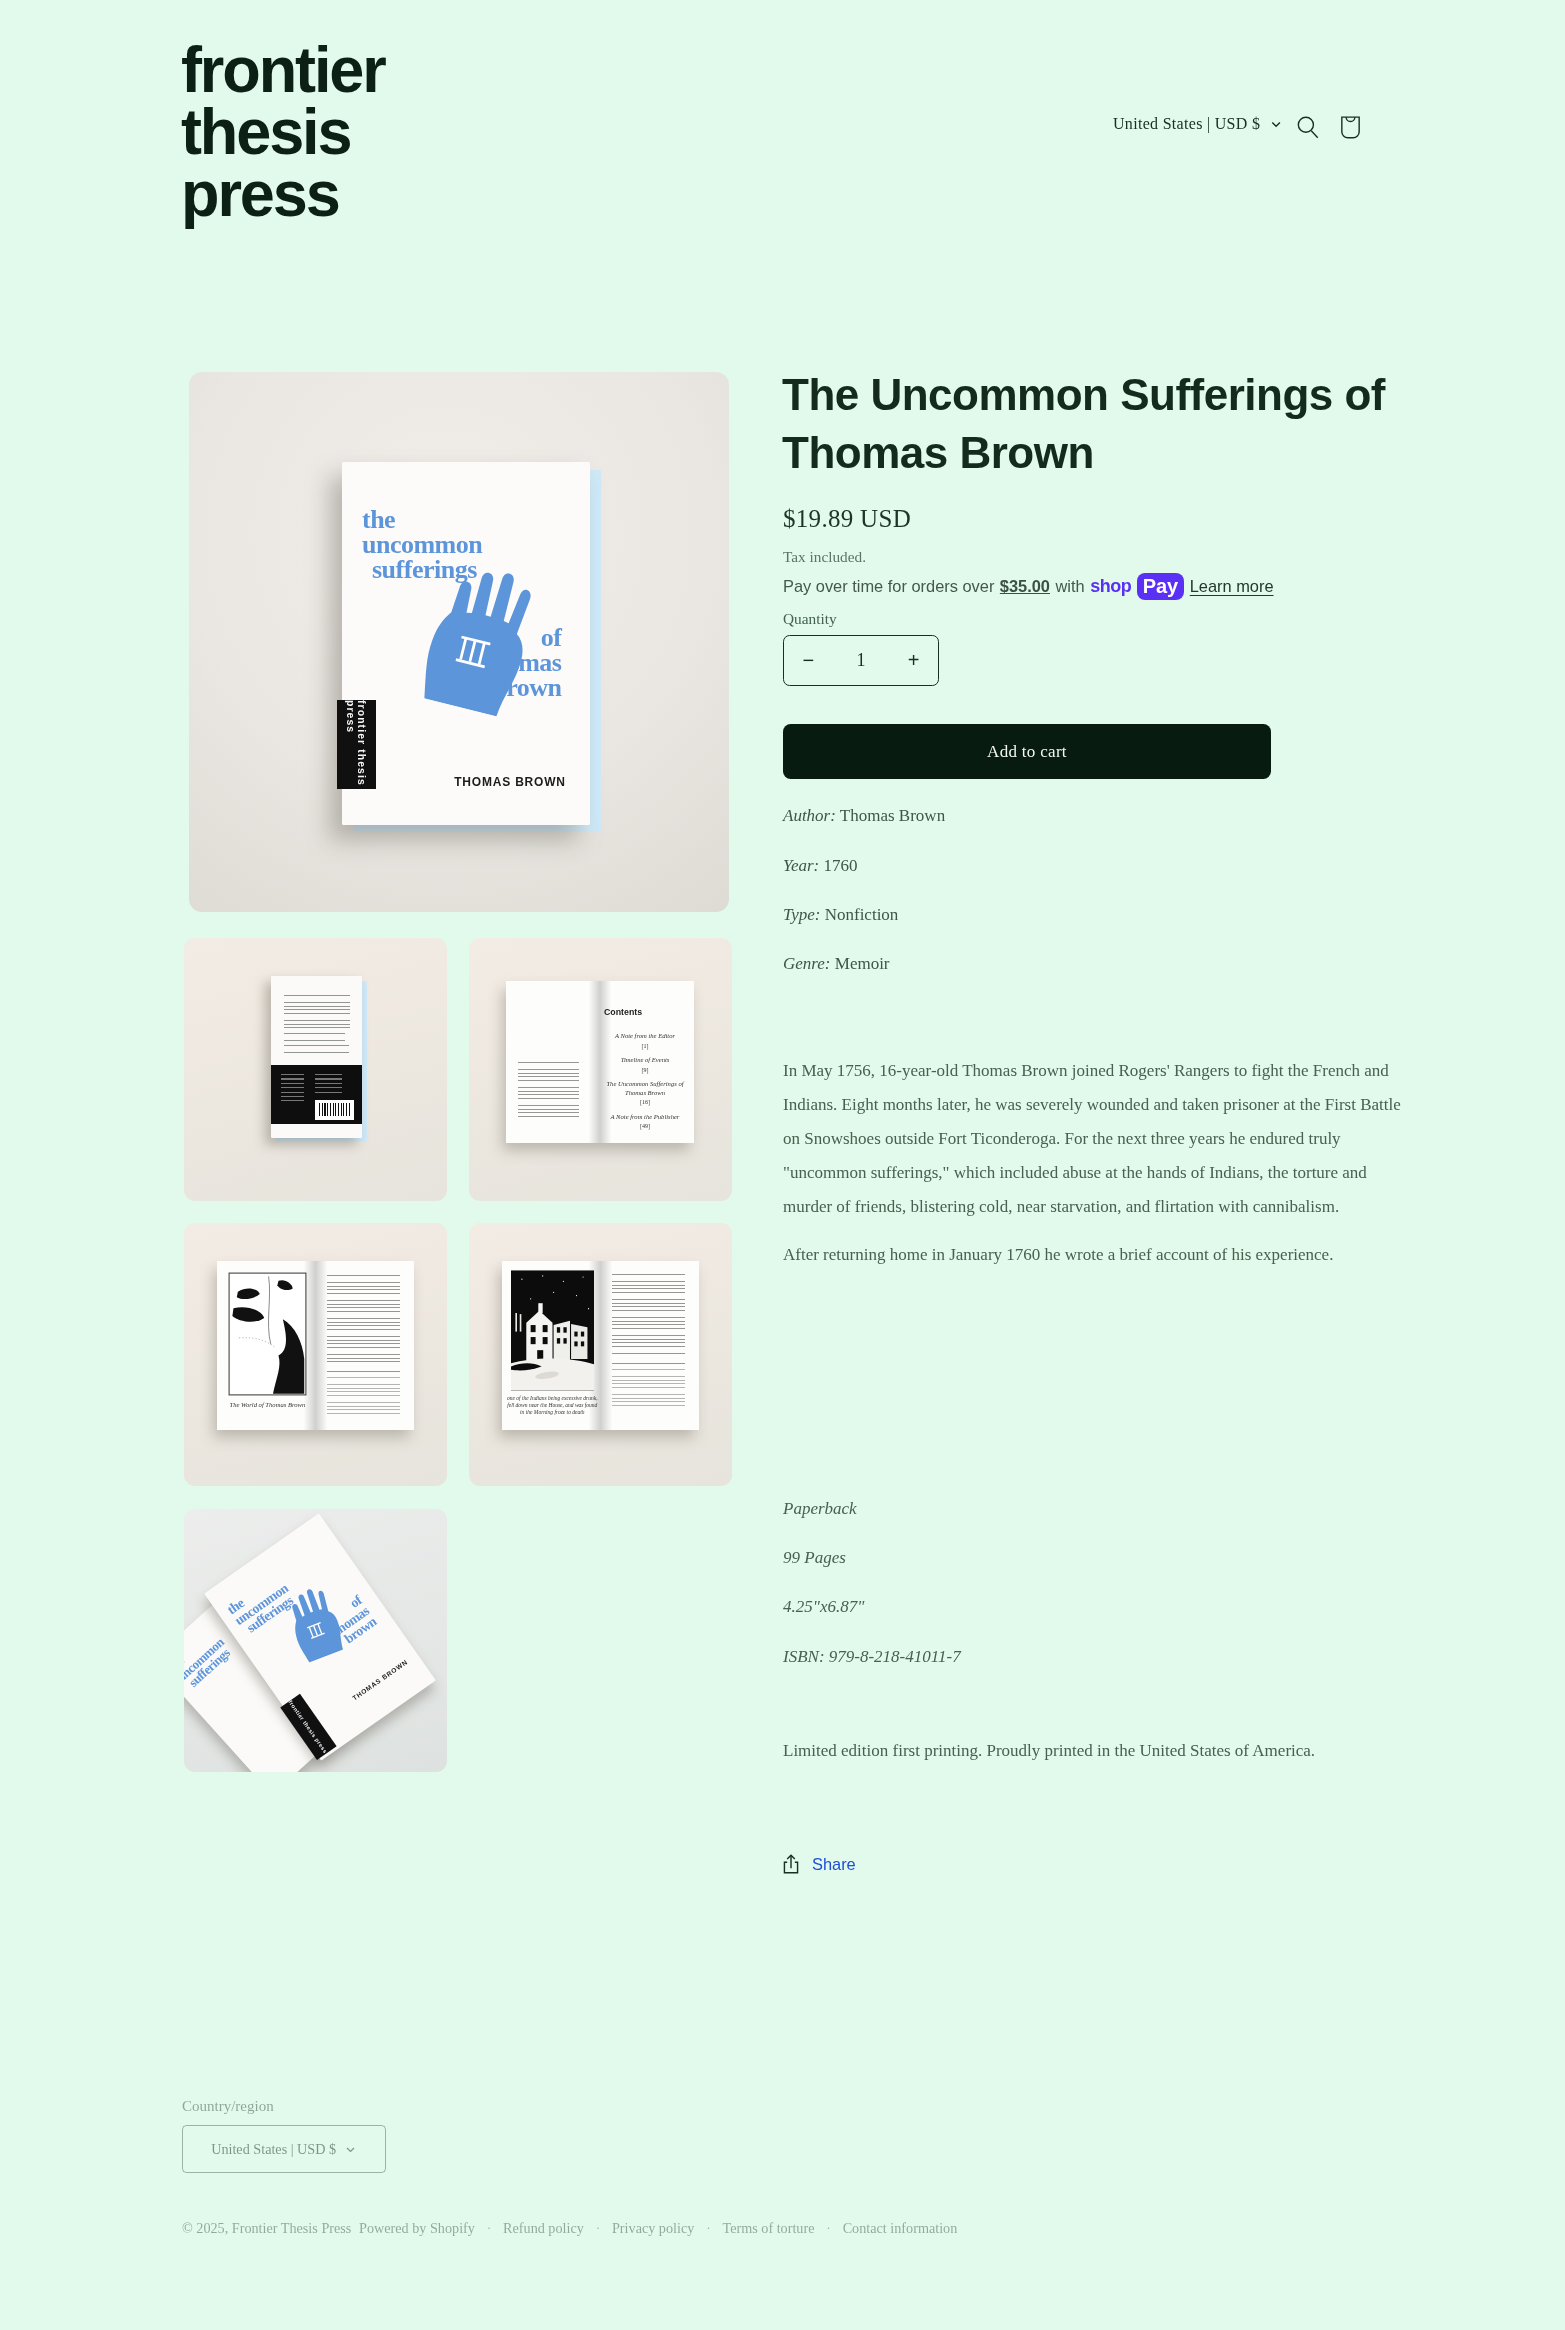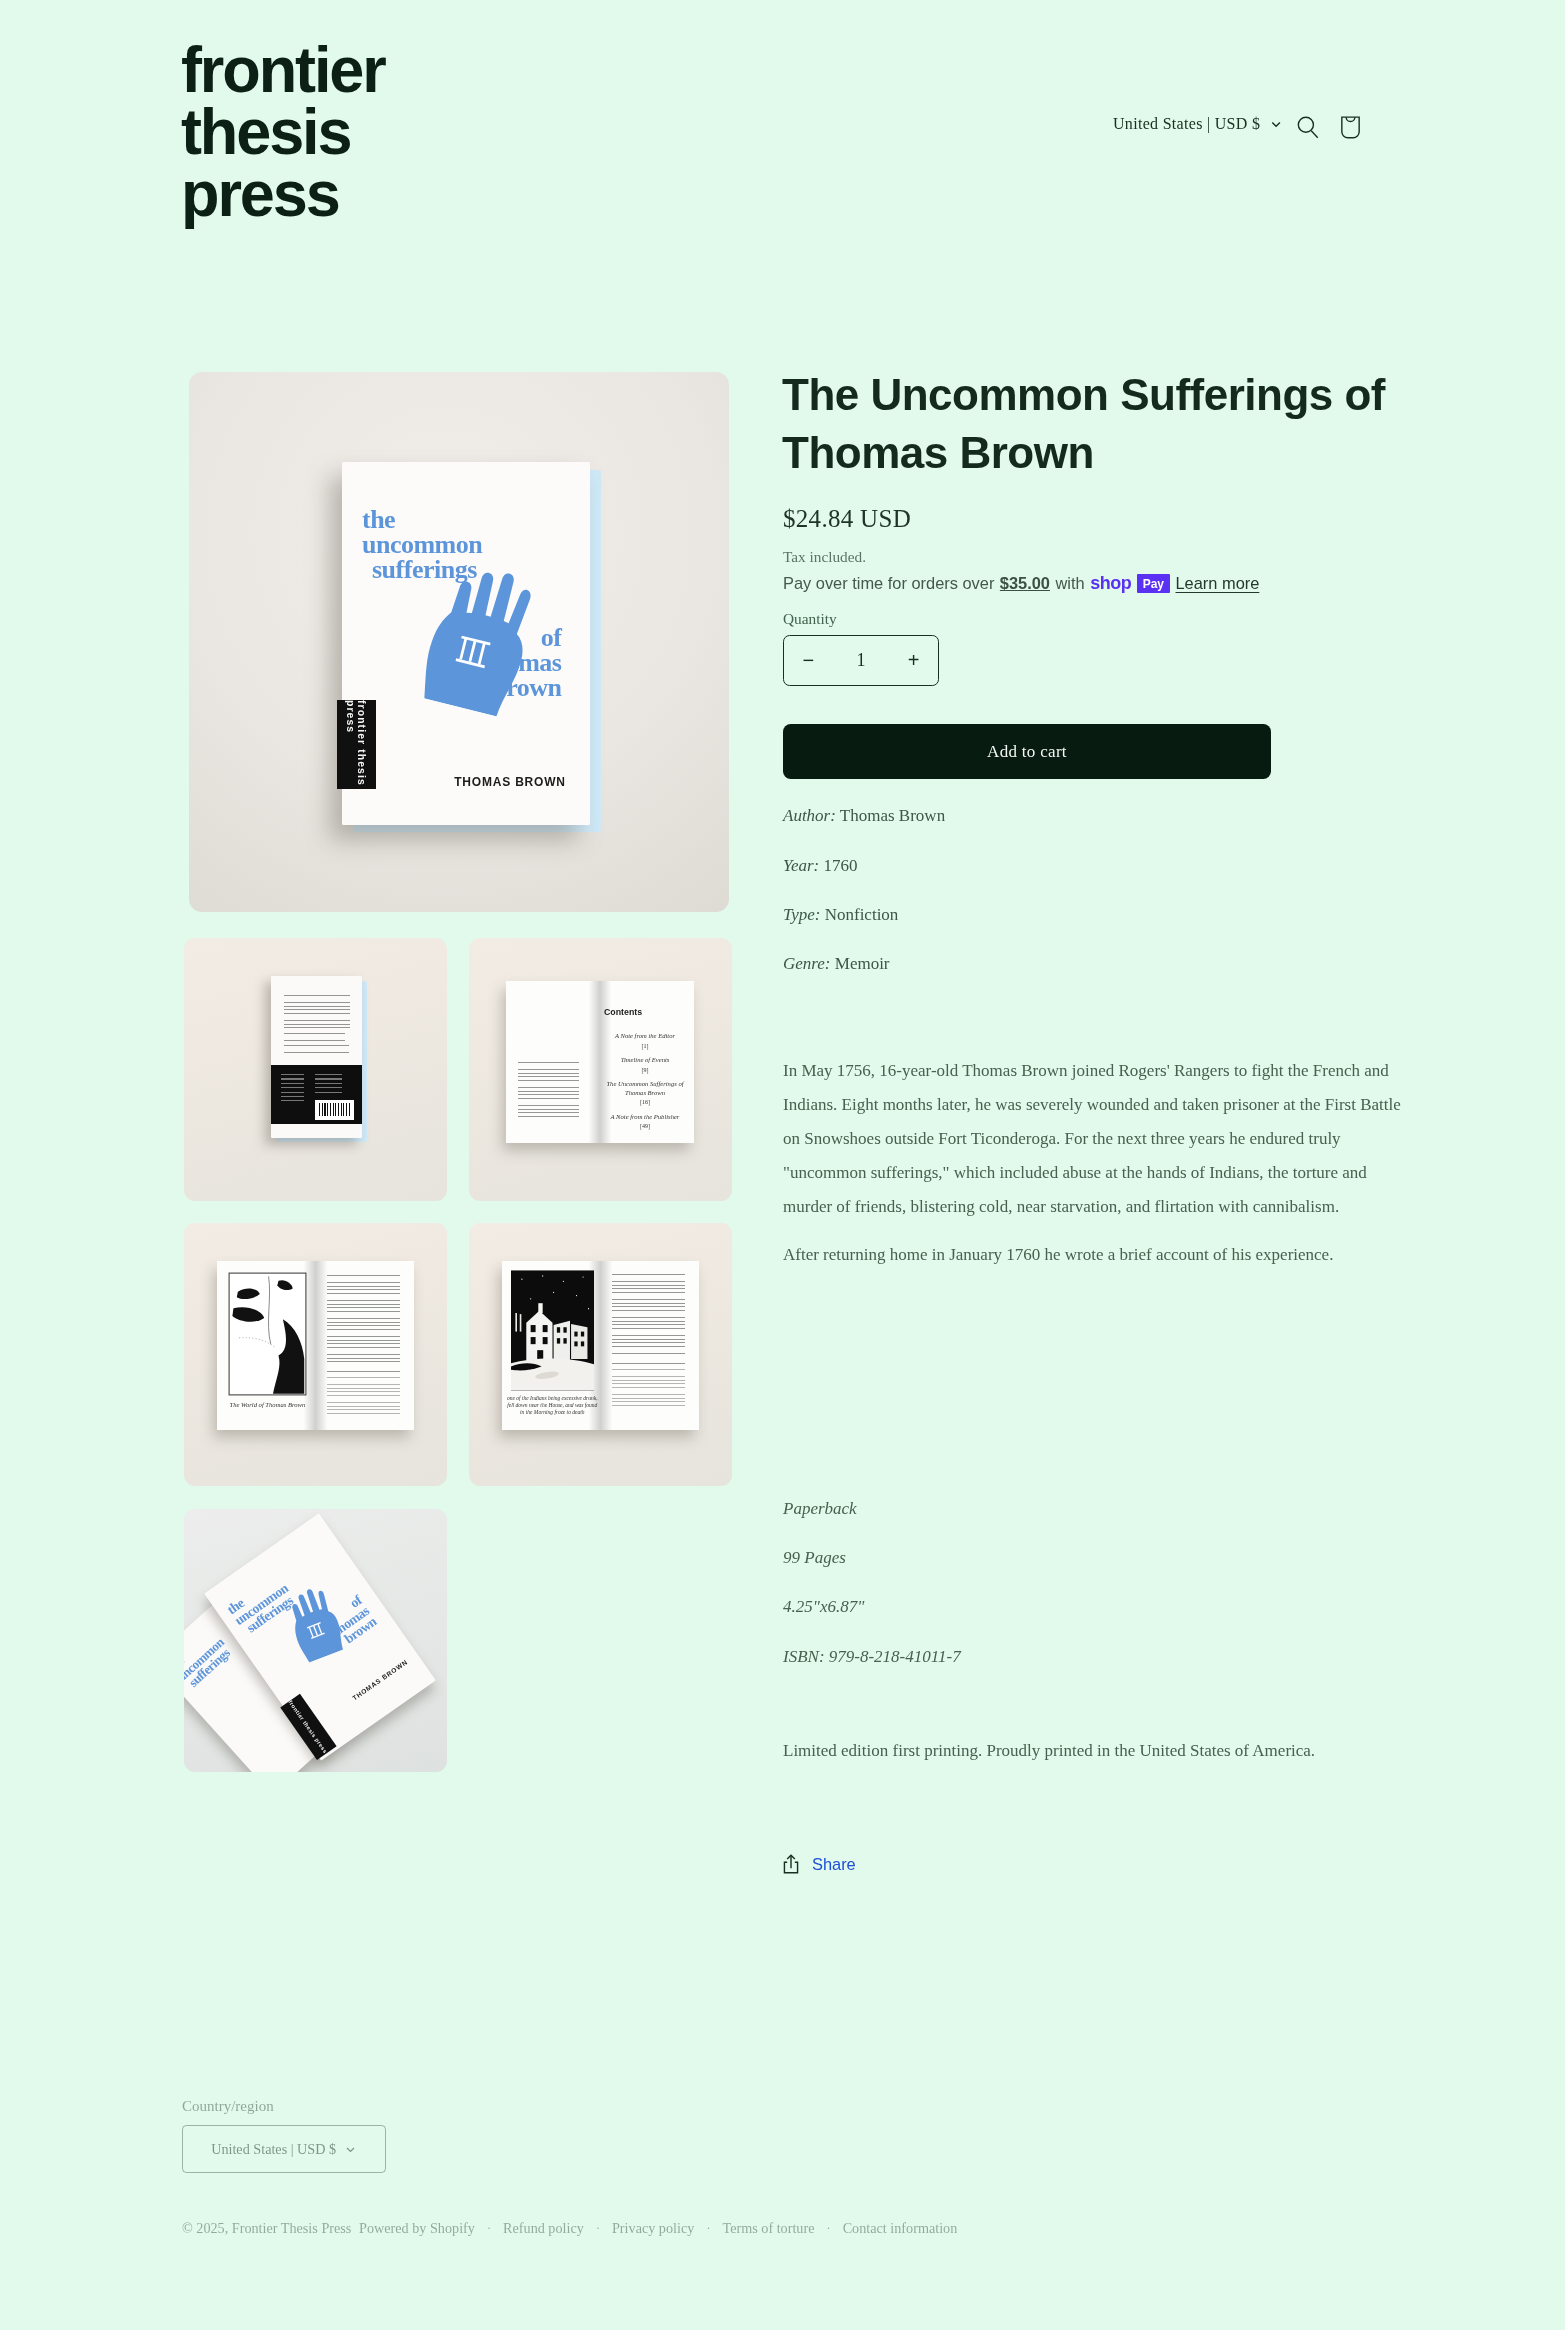--- a/index.html
+++ b/index.html
@@ -44,21 +44,21 @@
 
   
   .ptitle{left:782px;top:366px;width:619px;font-family:"Liberation Sans",sans-serif;font-weight:700;
           font-size:44px;line-height:58px;letter-spacing:-0.5px;color:#142a1d;}
   .price{left:783px;top:505px;font-size:25px;color:#1d3426;letter-spacing:0.3px;}
   .tax{left:783px;top:548px;font-size:15.3px;color:#5a7465;}
   .installments{left:783px;top:573px;display:flex;align-items:center;gap:5.5px;
           font-family:"Liberation Sans",sans-serif;font-size:16.4px;color:#44584b;}
   .installments b{color:#3c5044;text-decoration:underline;}
   .shopword{color:#5a31f4;font-weight:800;font-size:18px;letter-spacing:-0.5px;}
-  .paybadge{background:#5a31f4;color:#fff;font-weight:700;font-size:12px;border-radius:1px;padding:2.2px 6px;}
+  .paybadge{background:#5a31f4;color:#fff;font-weight:700;font-size:20px;border-radius:8px;padding:2.2px 6px;}
   .learnmore{color:#24382c;text-decoration:underline;text-underline-offset:2.7px;cursor:pointer;}
   .qlabel{left:783px;top:610px;font-size:15.3px;color:#44604f;}
   .stepper{left:783px;top:635px;width:156px;height:51px;border:1.4px solid #16301f;border-radius:6.6px;
           display:flex;align-items:center;justify-content:space-between;padding:0 18.6px;box-sizing:border-box;}
   .stepper .sbtn{font-size:20px;color:#16301f;cursor:pointer;font-family:"Liberation Sans",sans-serif;font-weight:400;}
   .stepper .sval{font-size:18px;color:#16301f;}
   .atc{left:783px;top:724px;width:488px;height:55px;background:#081b10;border-radius:7.7px;border:none;
        color:#f3f8f4;font-family:"Liberation Serif",serif;font-size:17px;letter-spacing:0.3px;cursor:pointer;
        display:flex;align-items:center;justify-content:center;}
   .attr{font-size:17px;color:#3c5749;}
@@ -268,21 +268,21 @@
       <div>brown</div>
     </div>
     <div class="abs author-caps" style="left:49px;right:0;top:168px;text-align:center;font-size:6.6px;">THOMAS BROWN</div>
     <div class="abs spine" style="left:-3.3px;top:137px;width:24px;height:64px;">
       <span style="font-size:5.5px;letter-spacing:0.5px;">frontier thesis press</span>
     </div>
   </div>
 </div>
 
 <h1 class="abs ptitle" style="margin: 0px; left: 782px; top: 366px;">The Uncommon Sufferings of Thomas Brown</h1>
-<div class="abs price" style="left: 783px; top: 505px;">$24.84 USD</div>
+<div class="abs price" style="left: 783px; top: 505px;">$19.89 USD</div>
 <div class="abs tax" style="left: 783px; top: 548px;">Tax included.</div>
 
 <div class="abs installments" style="left: 783px; top: 573px;">
   <span>Pay over time for orders over</span>
   <b>$35.00</b>
   <span>with</span>
   <span class="shopword">shop</span>
   <span class="paybadge">Pay</span>
   <span class="learnmore">Learn more</span>
 </div>

